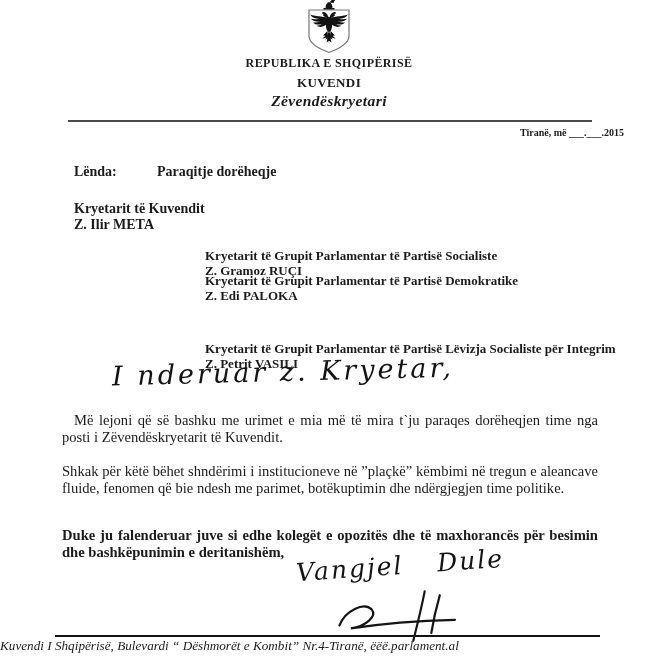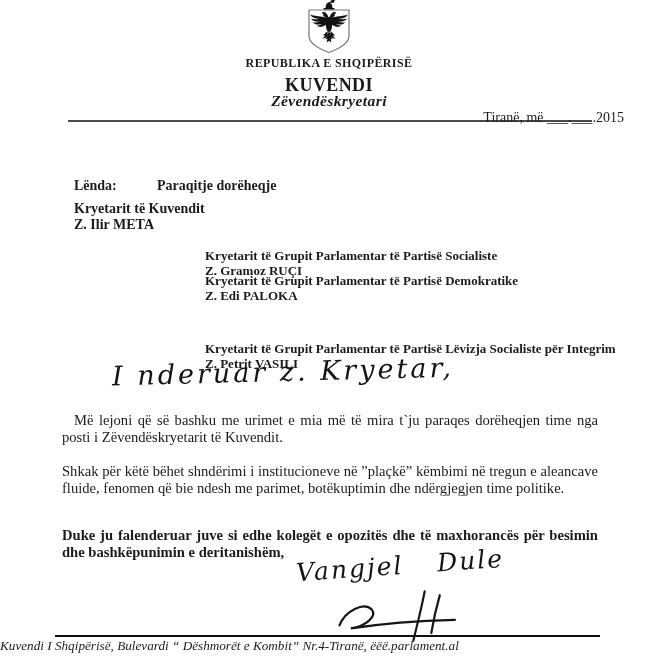--- a/index.html
+++ b/index.html
@@ -7,29 +7,29 @@
     position:relative; width:658px; height:656px; margin:0 auto;
     background:#ffffff; color:#1b1b1b; overflow:hidden;
     font-family:"Liberation Serif","DejaVu Serif",serif;
   }
   .abs { position:absolute; }
 
   
   .emblem { left:307px; top:-2px; width:44px; height:56px; }
   .hdr { left:0; right:0; text-align:center; font-weight:bold; letter-spacing:.4px; }
   .hdr-republic   { top:56px;  font-size:12px;font-family:Liberation Serif, serif; }
-  .hdr-institution{ top:75px;  font-size:18px; }
+  .hdr-institution{ top:75px;  font-size:13px; }
   .hdr-office     { top:92px;  font-size:15.5px; font-style:italic; }
   .rule-top { left:68px; top:120px; width:524px; height:2px; background:#4a4a4a; }
-  .date-line { top:110px; right:34px; font-size:14px; font-weight:normal; }
+  .date-line { top:127px; right:34px; font-size:10px; font-weight:bold; }
 
   
   .meta-row { left:74px; width:520px; display:flex; font-size:14px; font-weight:bold; line-height:16px; }
   .meta-row .lbl { width:83px; flex:0 0 83px; }
-  .row-subject  { top:178px; }
+  .row-subject  { top:164px; }
   .row-addressee{ top:201px; }
 
   .cc-block { left:205px; width:430px; font-size:13px; font-weight:bold; line-height:14.5px; }
   .cc-1 { top:249px; } .cc-2 { top:274px;font-family:Liberation Serif, serif; } .cc-3 { top:342px; }
 
   
   .hand { font-family:"DejaVu Serif",serif; font-style:italic; color:#141414; white-space:nowrap; }
   .salutation { left:112px; top:356px; font-size:27px; letter-spacing:3px; transform:rotate(-1.5deg); }
   .signature-text { left:296px; top:551px; font-size:25px; letter-spacing:2px; word-spacing:24px; transform:rotate(-4deg); }
   .flourish { left:330px; top:586px; width:142px; height:60px; z-index:3; }

